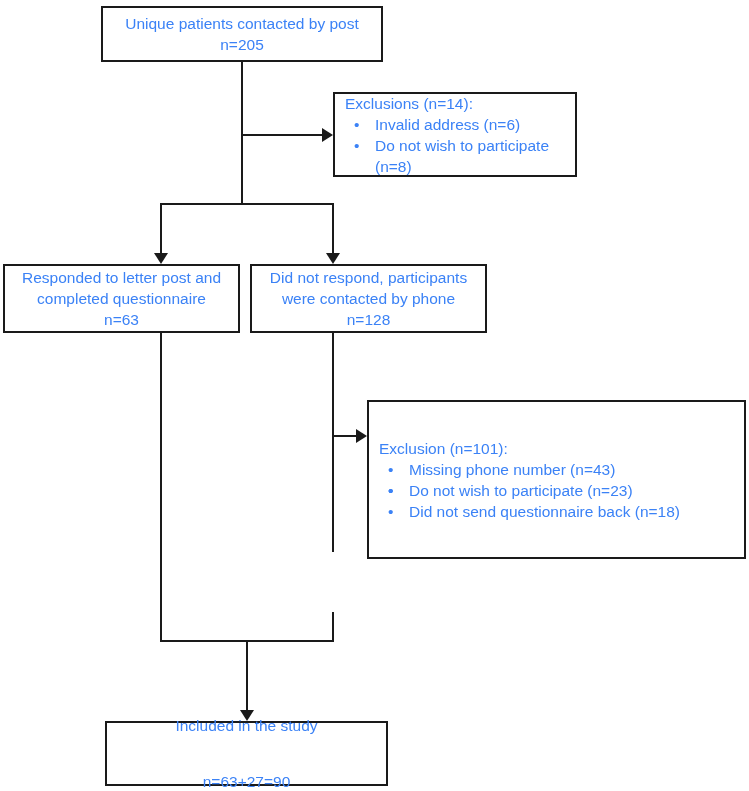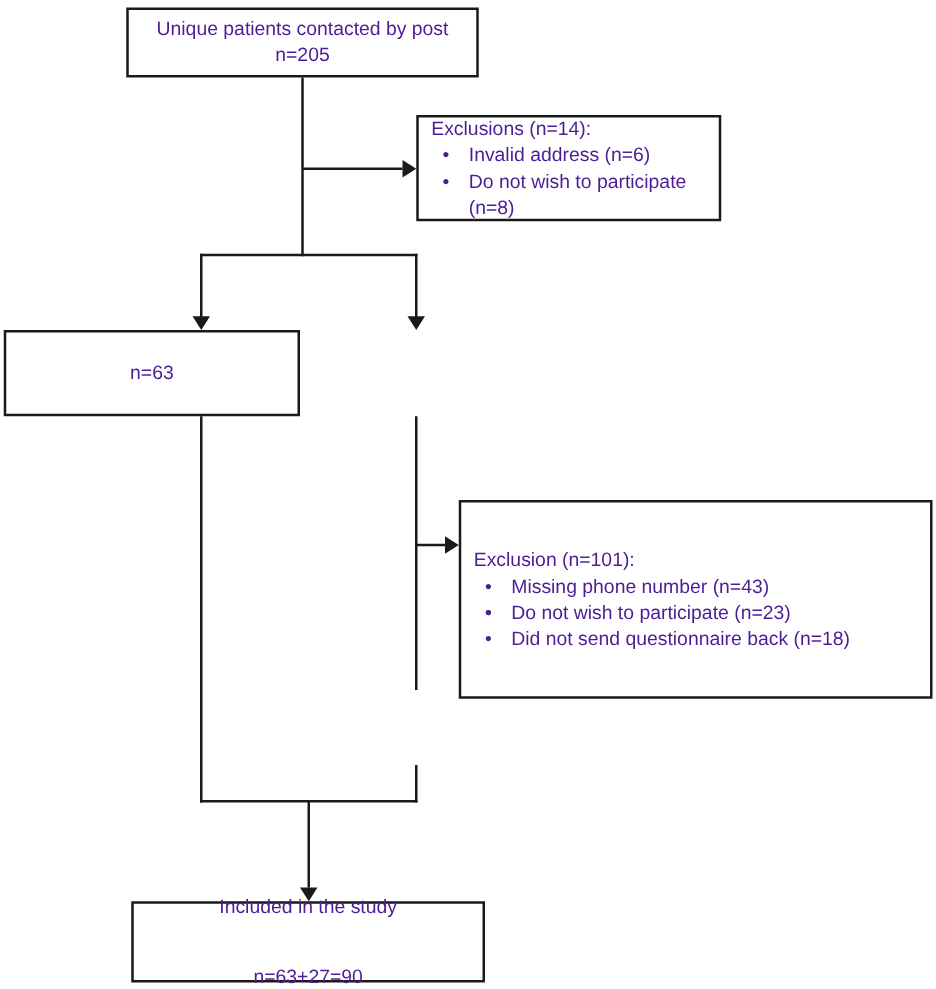--- a/index.html
+++ b/index.html
@@ -2,21 +2,21 @@
 <html><head>
 <meta charset="utf-8">
 <style>
   html, body { margin: 0; padding: 0; background: #ffffff; }
   .stage {
     position: relative;
     width: 749px;
     height: 791px;
     background: #ffffff;
     font-family: "Liberation Sans", sans-serif;
-    color: #4c1d95;
+    color: #3b82f6;
     overflow: hidden;
   }
   .flow-box {
     position: absolute;
     box-sizing: border-box;
     border: 2px solid #1a1a1a;
     background: #ffffff;
     font-size: 15.5px;
     line-height: 21px;
   }
@@ -84,23 +84,28 @@
 
   <div class="flow-box box-list" style="left:333px; top:92px; width:244px; height:85px;">
     <div>Exclusions (n=14):</div>
     <ul>
       <li><span class="bullet-dot">•</span><span>Invalid address (n=6)</span></li>
       <li><span class="bullet-dot">•</span><span>Do not wish to participate (n=8)</span></li>
     </ul>
   </div>
 
   <div class="flow-box box-center" style="left:3px; top:264px; width:237px; height:69px;">
+    <div>Responded to letter post and completed questionnaire</div>
     <div>n=63</div>
   </div>
 
+  <div class="flow-box box-center" style="left:250px; top:264px; width:237px; height:69px;">
+    <div>Did not respond, participants were contacted by phone</div>
+    <div>n=128</div>
+  </div>
 
   <div class="flow-box box-list" style="left:367px; top:368px; width:379px; height:159px;margin-top:32px;">
     <div>Exclusion (n=101):</div>
     <ul>
       <li><span class="bullet-dot">•</span><span>Missing phone number (n=43)</span></li>
       <li><span class="bullet-dot">•</span></li>
       <li><span class="bullet-dot">•</span><span>Do not wish to participate (n=23)</span></li>
       <li><span class="bullet-dot">•</span><span>Did not send questionnaire back (n=18)</span></li>
     </ul>
   </div>

